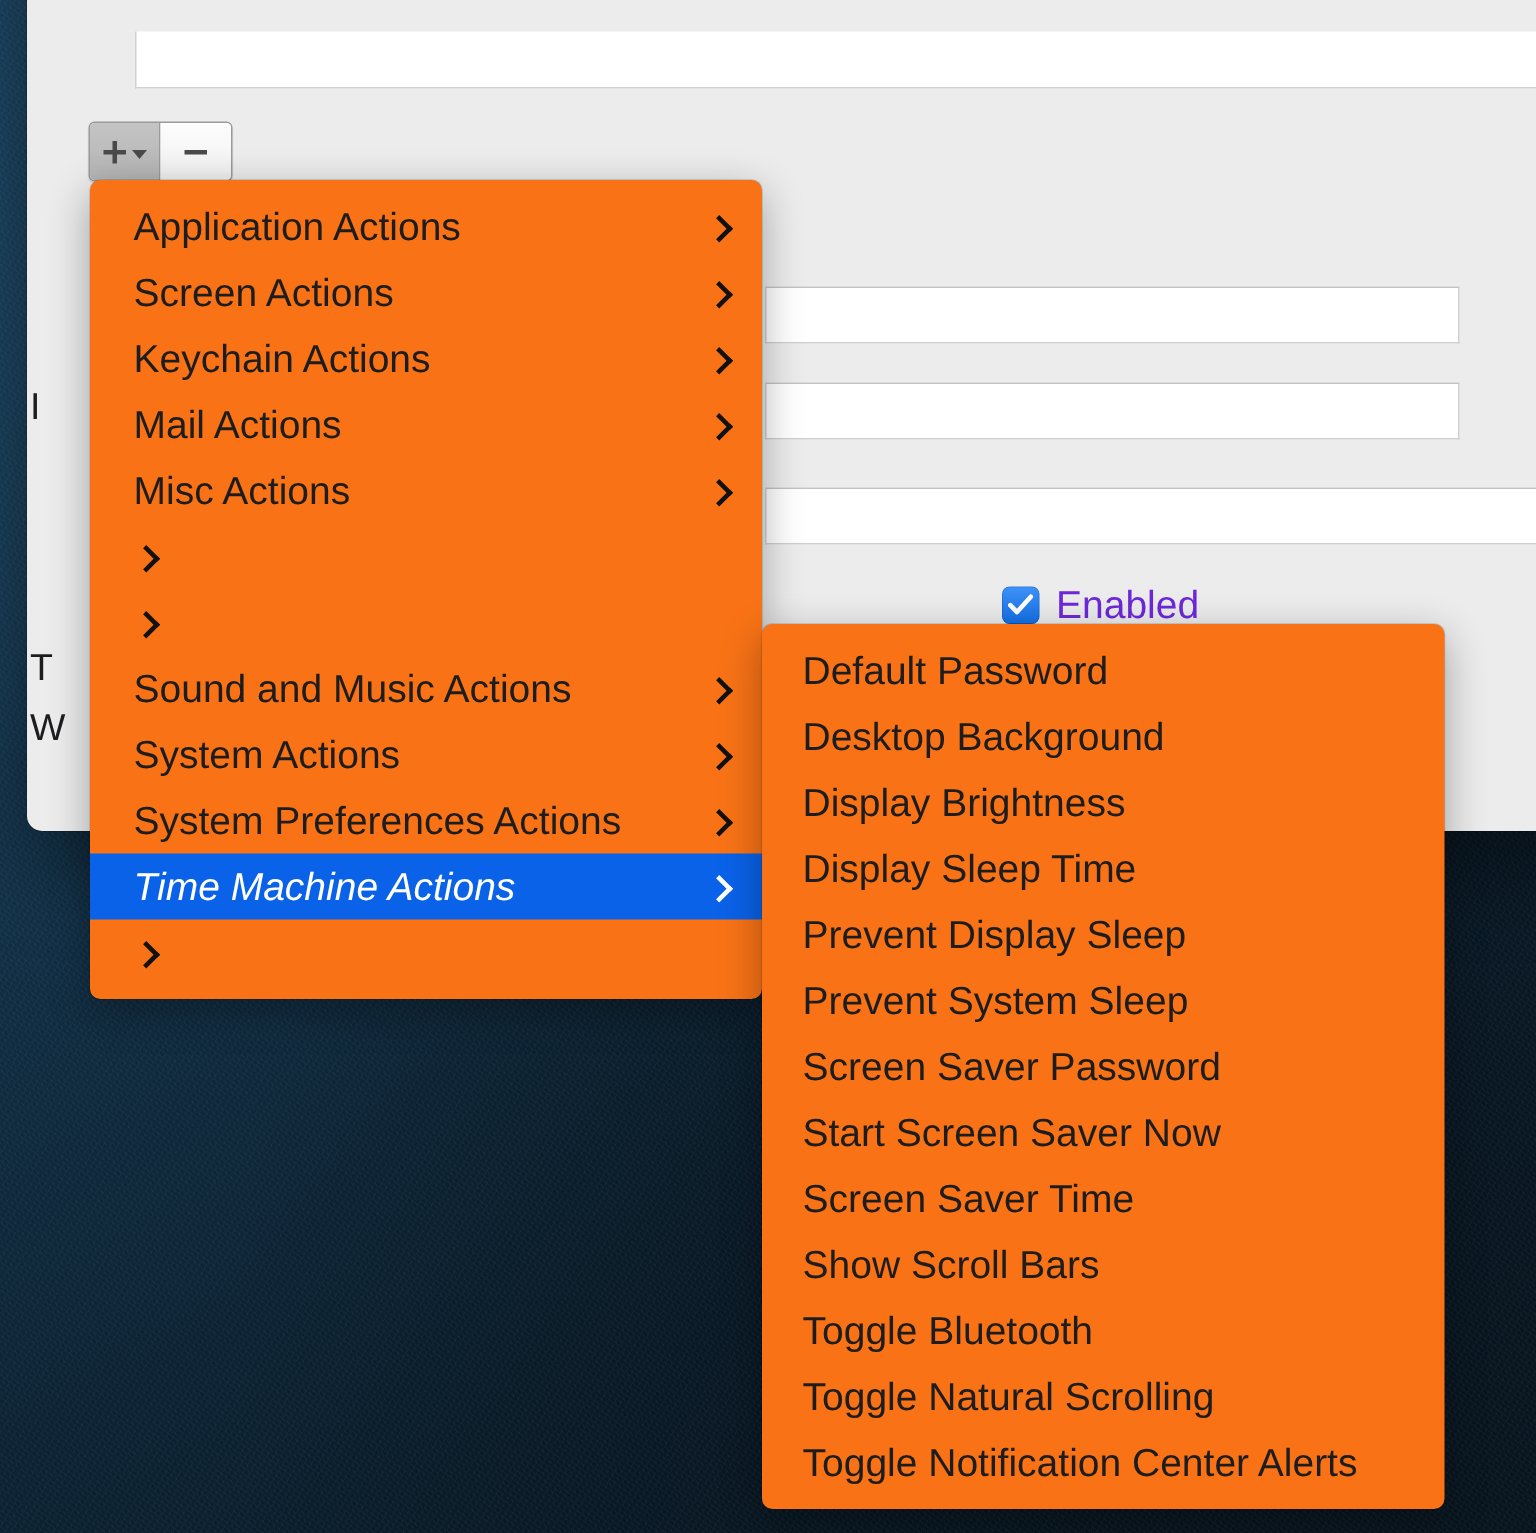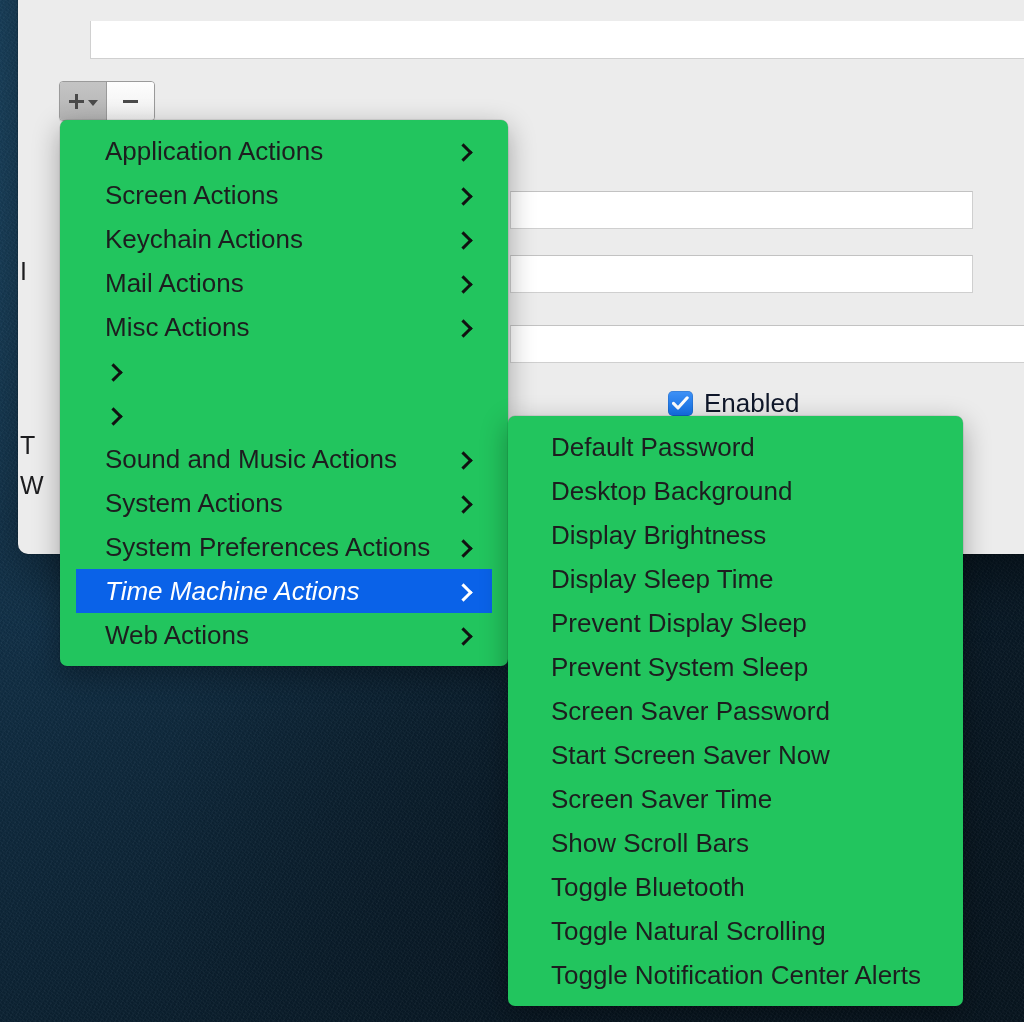--- a/index.html
+++ b/index.html
@@ -149,31 +149,31 @@
     width: 25px; height: 25px;
     border-radius: 5px;
     background: linear-gradient(180deg, #3f91f5 0%, #1270e8 100%);
     box-shadow: inset 0 0 0 .5px rgba(0,0,0,.18);
     position: relative;
     flex: none;
   }
   .checkbox-box svg { position: absolute; left: 4px; top: 5px; }
   .checkbox-label {
     font-size: 26px;
-    color: #0f172a;
+    color: #6d28d9;
     line-height: 1;
   }
 
   
   .menu {
     position: absolute;
-    background: #22c55e;
+    background: #f97316;
     border-radius: 7px;
     box-shadow: 0 8px 28px rgba(0,0,0,.32), 0 0 0 .5px rgba(0,0,0,.16);
-    padding: 9px 16px;
+    padding: 9px 0;
     box-sizing: border-box;
   }
 
   .menu-primary {
     left: 60px;
     top: 120px;
     width: 448px;
   }
   .menu-submenu {
     left: 508px;
@@ -312,21 +312,20 @@
       </div>
       <div class="menu-item">
         <span class="label">System Preferences Actions</span>
         <span class="chev"></span>
       </div>
       <div class="menu-item selected">
         <span class="label">Time Machine Actions</span>
         <span class="chev"></span>
       </div>
       <div class="menu-item">
-        <span class="label">Web Actions</span>
         <span class="chev"></span>
       </div>
     </div>
 
   <div class="menu menu-submenu" id="submenu">
       <div class="submenu-item">Default Password</div>
       <div class="submenu-item">Desktop Background</div>
       <div class="submenu-item">Display Brightness</div>
       <div class="submenu-item">Display Sleep Time</div>
       <div class="submenu-item">Prevent Display Sleep</div>

